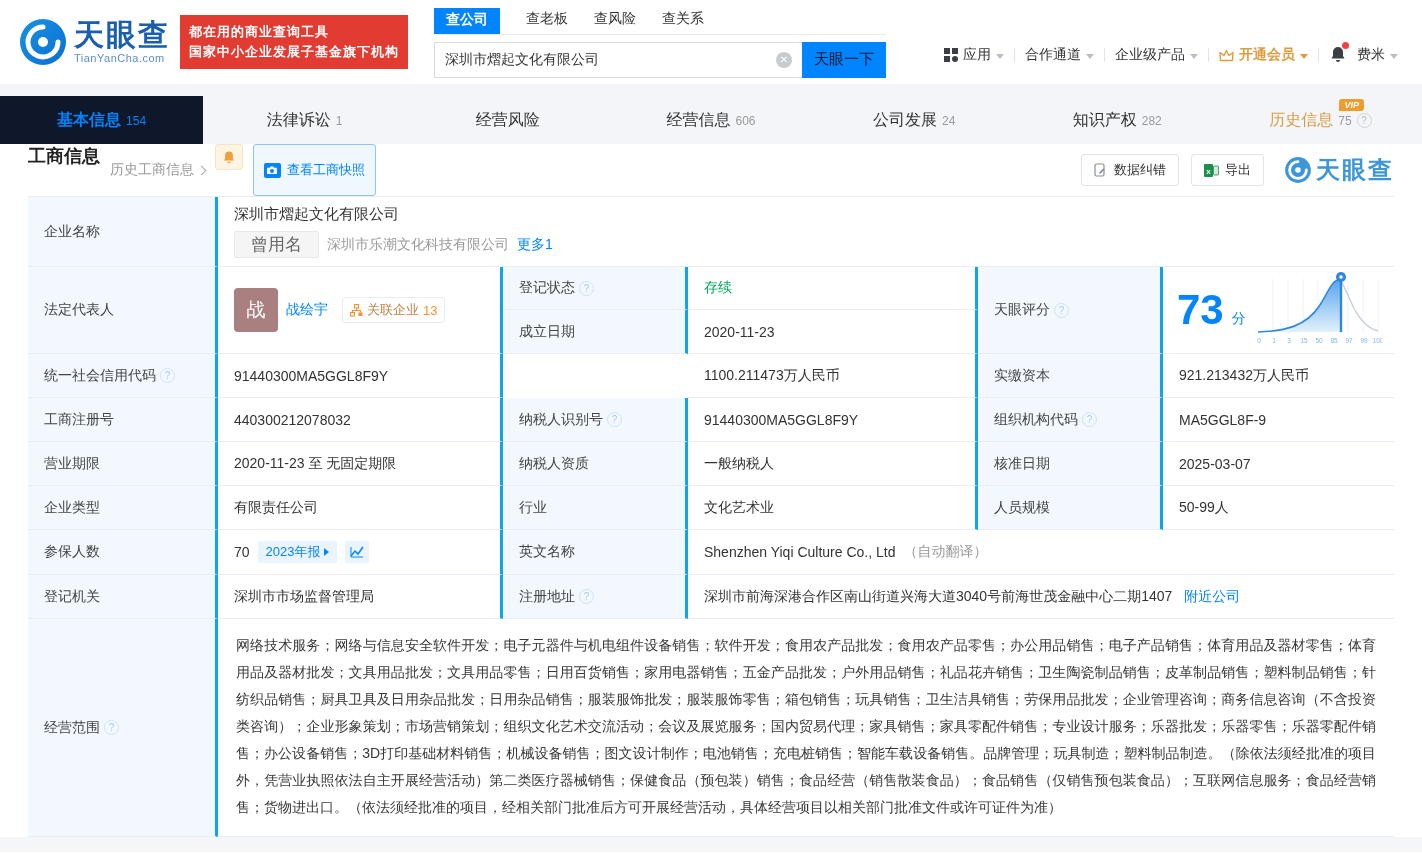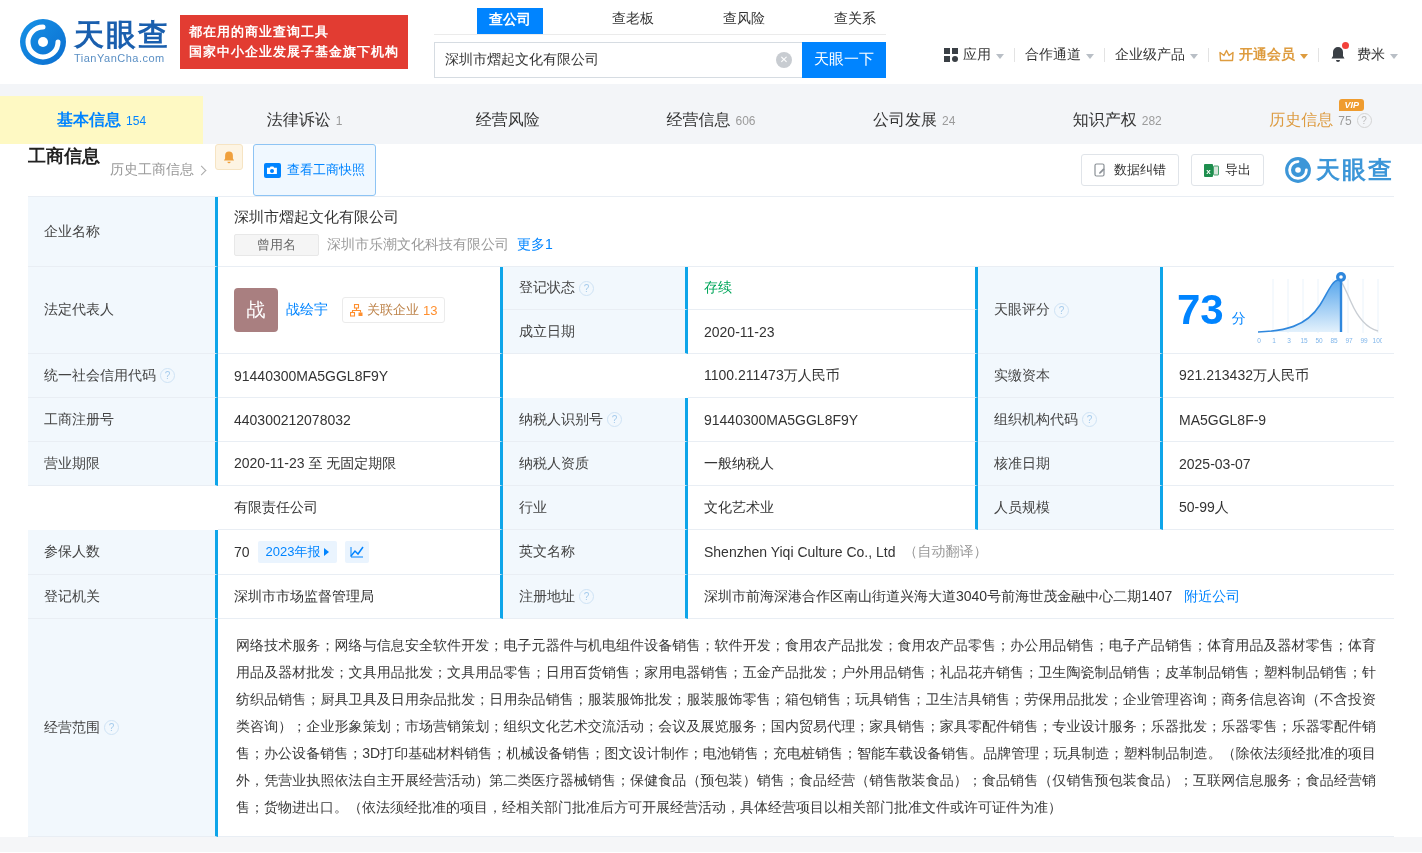--- a/index.html
+++ b/index.html
@@ -9,42 +9,42 @@
   
   .header { height:84px; display:flex; align-items:center; padding:0 24px 0 18px; background:#fff; }
   .logo { display:flex; align-items:center; gap:6px; }
   .logo-txt { display:flex; flex-direction:column; line-height:1; }
   .logo-cn { font-size:30px; font-weight:bold; color:#1a5fae; letter-spacing:2px; }
   .logo-en { font-size:11px; color:#5a8fc4; margin-top:3px; letter-spacing:.5px; }
   .slogan { margin-left:10px; background:#e23c32; color:#fff; font-size:13px; font-weight:bold;
     padding:7px 9px; line-height:1.55; letter-spacing:1px; }
   .search-wrap { margin-left:26px; width:452px; }
   .search-tabs { display:flex; align-items:flex-end; gap:26px; font-size:14px; border-bottom:1px solid #ebebeb; padding-bottom:0; }
-  .stab { padding:3px 0 6px; color:#333; cursor:pointer;margin-left:43px; }
+  .stab { padding:3px 0 6px; color:#333; cursor:pointer; }
   .stab.active { background:#0084ff; color:#fff; padding:3px 12px 5px; font-weight:bold; }
   .search-row { display:flex; margin-top:7px; position:relative; }
   .search-input { flex:1; height:36px; border:1px solid #d6dce2; border-right:none; padding:0 36px 0 10px; font-size:14px; color:#333; outline:none; }
   .clear-ic { position:absolute; right:94px; top:10px; width:16px; height:16px; border-radius:50%;
     background:#c8ccd1; color:#fff; font-size:10px; display:flex; align-items:center; justify-content:center; cursor:pointer; }
-  .search-btn { width:84px; height:36px; background:#0084ff; color:#ffffff; border:none; font-size:15px; cursor:pointer; }
+  .search-btn { width:84px; height:36px; background:#0084ff; color:#0f172a; border:none; font-size:15px; cursor:pointer; }
   .top-nav { margin-left:auto; display:flex; align-items:center; gap:10px; font-size:14px; color:#333; padding-top:26px; }
   .nav-item { display:flex; align-items:center; gap:5px; cursor:pointer; white-space:nowrap; }
   .nav-sep { width:1px; height:14px; background:#e3e3e3; }
   .caret { width:0; height:0; border-left:4px solid transparent; border-right:4px solid transparent; border-top:5px solid #b9bfc6; margin-top:2px; }
   .vip-link { color:#de9c3f; font-weight:bold; }
   .vip-link .caret { border-top-color:#de9c3f; }
   .bell-wrap { position:relative; }
   .red-dot { position:absolute; top:-3px; right:-2px; width:7px; height:7px; background:#f3413a; border-radius:50%; }
 
   
   .tabstrip-bg { background:#f3f5f8; padding-top:12px; }
   .tabstrip { height:48px; display:flex; }
   .mtab { flex:1; display:flex; align-items:center; justify-content:center; gap:5px; font-size:16px; color:#333; cursor:pointer; position:relative; }
   .mtab .cnt { font-size:12px; color:#9b9b9b; margin-top:2px; }
-  .mtab.active { background:#fef9c3;align-items:center; }
+  .mtab.active { background:#0f172a;align-items:center; }
   .mtab.active .tl { color:#0084ff; font-weight:bold; }
   .mtab.active .cnt { color:#0084ff; }
   .mtab.history .tl { color:#dd9c42; }
   .vip-badge { position:absolute; top:3px; right:58px; background:#ef9c2f; color:#fff; font-size:9px; font-style:italic; font-weight:bold; padding:1px 5px; border-radius:3px 3px 3px 0; }
   .q-circle { width:15px; height:15px; border-radius:50%; border:1px solid #d4d4d4; color:#bdbdbd; font-size:10px; display:inline-flex; align-items:center; justify-content:center; }
   .q-circle::after { content:"?"; }
 
   
   .sec-head { height:52px; display:flex; gap:10px; padding:0 28px; background:#fff; }
   .sec-title { font-size:18px; font-weight:bold; color:#222; }
@@ -68,21 +68,21 @@
   .lbl { background:#f2f8fd; color:#444; gap:4px; }
   .help { width:15px; height:15px; border-radius:50%; border:1px solid #cfe3f5; color:#a5cbec; font-size:10px;
     display:inline-flex; align-items:center; justify-content:center; flex:none; }
   .help::after { content:"?"; }
   .green { color:#00a65a; }
   .link { color:#0084ff; cursor:pointer; }
   .gray { color:#999; }
   .name-cell { flex-direction:column; align-items:flex-start; justify-content:center; gap:7px; }
   .name-main { font-size:15px; color:#333; }
   .former-line { display:flex; align-items:center; gap:8px; font-size:14px; }
-  .former-tag { background:#f5f5f5; border:1px solid #e8e8e8; color:#666; font-size:13px; padding:1px 22px; border-radius:2px; }
+  .former-tag { background:#f5f5f5; border:1px solid #e8e8e8; color:#666; font-size:17px; padding:1px 16px; border-radius:2px; }
   .avatar { width:44px; height:44px; border-radius:4px; background:#a97f80; color:#fff; font-size:19px;
     display:flex; align-items:center; justify-content:center; flex:none; }
   .rel-badge { display:flex; align-items:center; gap:4px; border:1px solid #ebebeb; border-radius:3px; padding:3px 7px; font-size:13px; cursor:pointer; background:#fff;margin-left:6px; }
   .rel-txt { color:#bd834a; }
   .rel-cnt { color:#ff8f2e; }
   .ins-badge { background:#eaf4fe; color:#0084ff; font-size:13px; padding:2px 8px; border-radius:2px; display:flex; align-items:center; gap:3px; cursor:pointer; }
   .tri-r { width:0; height:0; border-top:4px solid transparent; border-bottom:4px solid transparent; border-left:5px solid #0084ff; }
   .chart-ic { width:24px; height:22px; background:#eaf4fe; border-radius:2px; display:flex; align-items:center; justify-content:center; cursor:pointer; }
   .score-cell { gap:8px; padding:0 6px 0 14px; }
   .score-num { font-size:42px; font-weight:bold; color:#0084ff; line-height:1; }
@@ -396,20 +396,23 @@
   <div class="c" style="grid-area:6/4/7/5">
       <span>一般纳税人</span>
     </div>
   <div class="c lbl" style="grid-area:6/5/7/6">
     <span>核准日期</span>
   </div>
   <div class="c no-r" style="grid-area:6/6/7/7">
       <span>2025-03-07</span>
     </div>
 
+  <div class="c lbl" style="grid-area:7/1/8/2">
+    <span>企业类型</span>
+  </div>
   <div class="c" style="grid-area:7/2/8/3">
       <span>有限责任公司</span>
     </div>
   <div class="c lbl" style="grid-area:7/3/8/4">
     <span>行业</span>
   </div>
   <div class="c" style="grid-area:7/4/8/5">
       <span>文化艺术业</span>
     </div>
   <div class="c lbl" style="grid-area:7/5/8/6">

